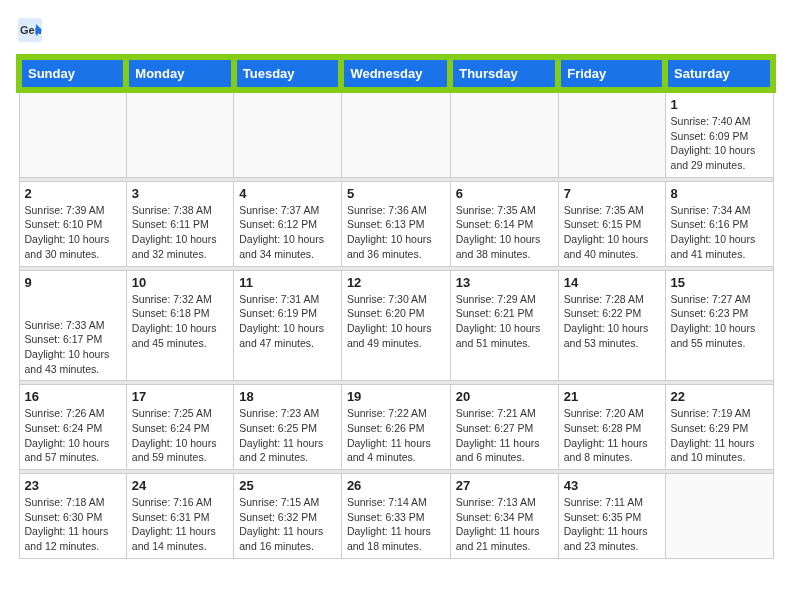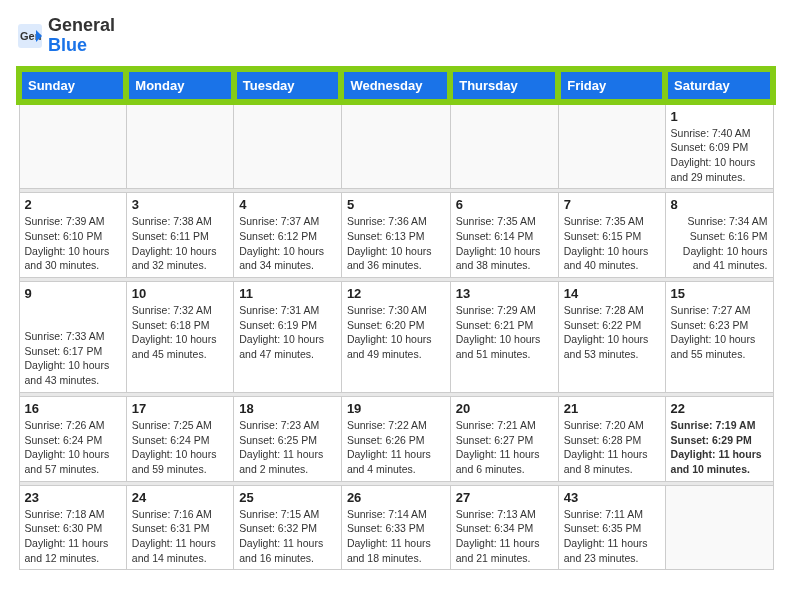--- a/index.html
+++ b/index.html
@@ -93,24 +93,20 @@
 </head>
 <body>
 
 <div class="header-area">
   <div class="logo">
     <svg class="logo-icon" viewBox="0 0 28 28">
       <rect x="2" y="2" width="24" height="24" rx="3" fill="#1a73e8" opacity="0.15"></rect>
       <text x="4" y="18" font-size="11" font-weight="bold" fill="#333">Gen</text>
       <polygon points="20,8 26,14 20,20" fill="#1a73e8"></polygon>
     </svg>
-    <div class="logo-text">
-      <div>General</div>
-      <div class="blue">Blue</div>
-    </div>
   </div>
   <div class="title-area">
     <div class="cal-title"></div>
     <div class="cal-subtitle"></div>
   </div>
 </div>
 
 <table class="calendar">
   <thead>
     <tr>
@@ -179,21 +175,21 @@
 Daylight: 10 hours and 38 minutes.</div>
         </td>
         <td>
           <div class="day-num">7</div>
           <div class="day-info" style="white-space: pre-line;">Sunrise: 7:35 AM
 Sunset: 6:15 PM
 Daylight: 10 hours and 40 minutes.</div>
         </td>
         <td>
           <div class="day-num">8</div>
-          <div class="day-info" style="white-space: pre-line; text-align: right;">Sunrise: 7:34 AM
+          <div class="day-info" style="white-space: pre-line;">Sunrise: 7:34 AM
 Sunset: 6:16 PM
 Daylight: 10 hours and 41 minutes.</div>
         </td>
       </tr>
       <tr class="row-spacer">
         <td></td>
         <td></td>
         <td></td>
         <td></td>
         <td></td>
@@ -285,21 +281,21 @@
 Daylight: 11 hours and 6 minutes.</div>
         </td>
         <td>
           <div class="day-num">21</div>
           <div class="day-info" style="white-space: pre-line;">Sunrise: 7:20 AM
 Sunset: 6:28 PM
 Daylight: 11 hours and 8 minutes.</div>
         </td>
         <td>
           <div class="day-num">22</div>
-          <div class="day-info" style="white-space: pre-line; font-weight: bold;">Sunrise: 7:19 AM
+          <div class="day-info" style="white-space: pre-line;">Sunrise: 7:19 AM
 Sunset: 6:29 PM
 Daylight: 11 hours and 10 minutes.</div>
         </td>
       </tr>
       <tr class="row-spacer">
         <td></td>
         <td></td>
         <td></td>
         <td></td>
         <td></td>

